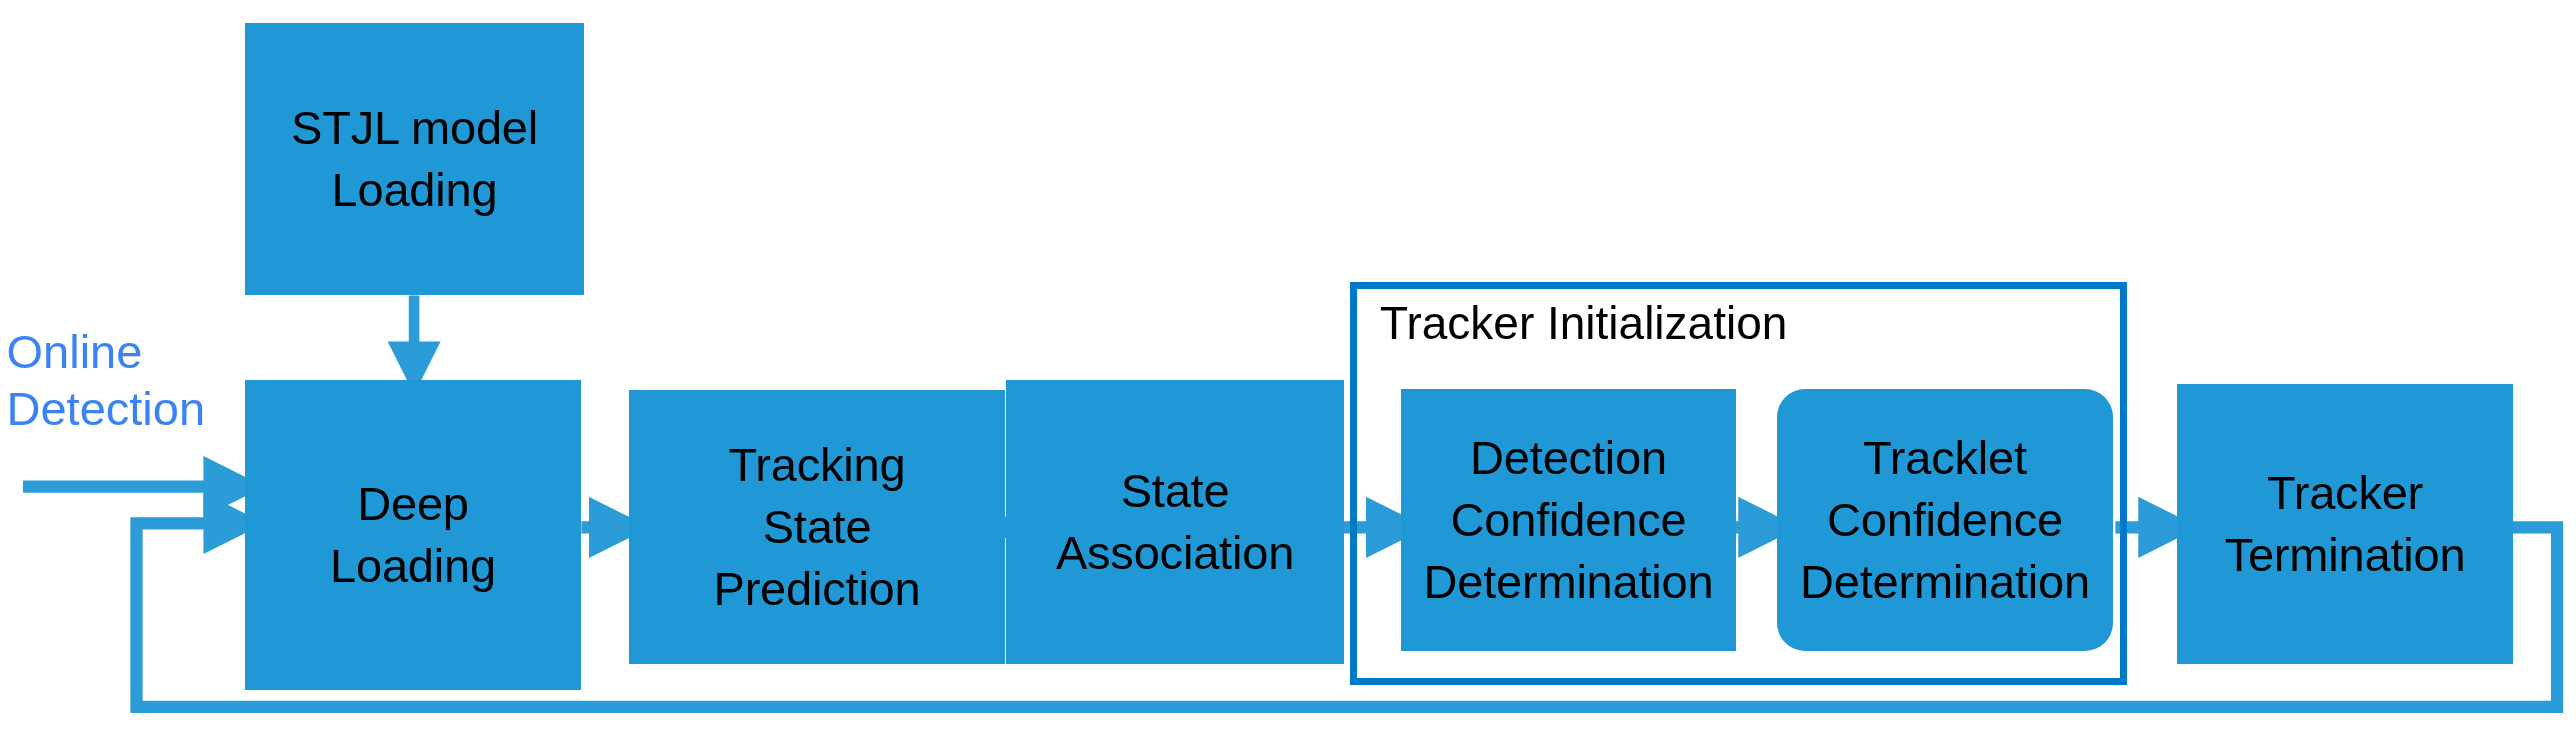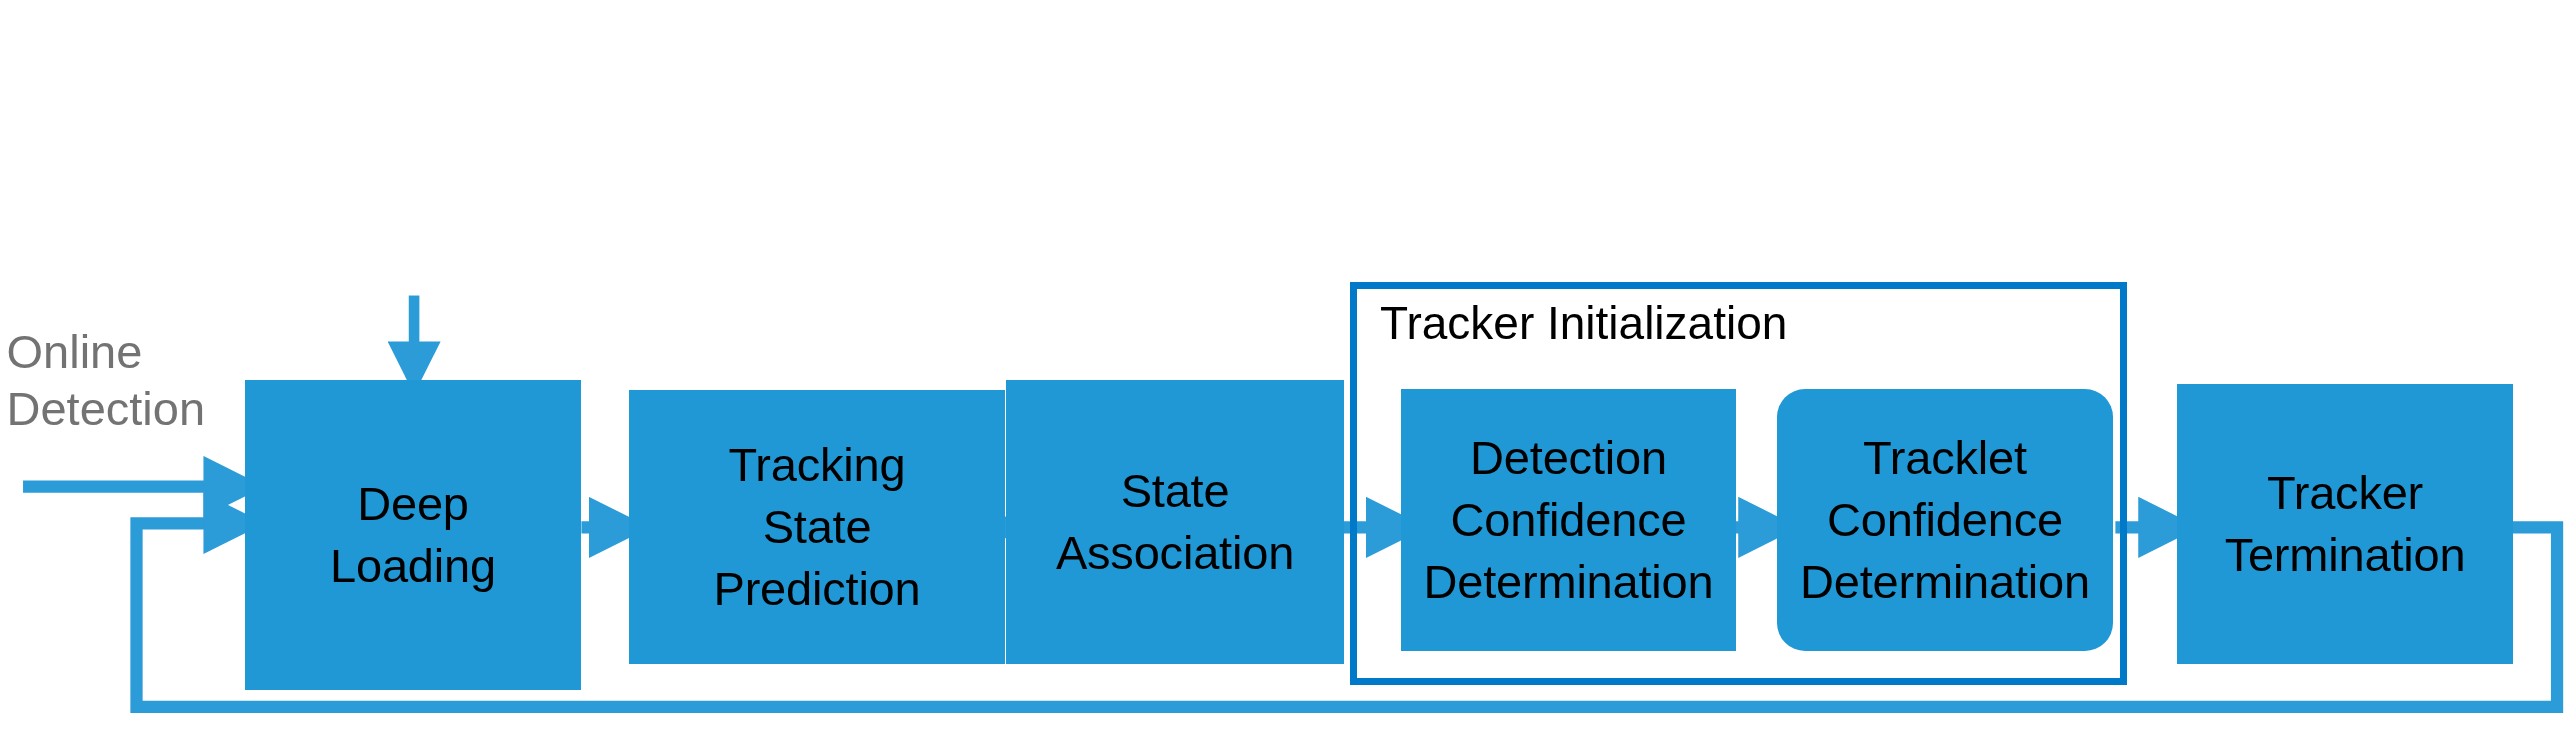--- a/index.html
+++ b/index.html
@@ -57,21 +57,21 @@
     position: absolute;
     font-size: 46px;
     color: #000000;
     white-space: nowrap;
     line-height: 1;
     z-index: 4;
   }
   .free-label {
     position: absolute;
     font-size: 47px;
-    color: #737373;
+    color: #3b82f6;
     line-height: 1.22;
     white-space: nowrap;
     z-index: 4;
   }
   .free-label .ln { display: block; }
 </style>
 </head>
 <body>
 
 <div id="canvas">
@@ -120,20 +120,24 @@
   </svg>
 
   <div class="free-label" style="left:6.5px; top:323px;">
     <span class="ln">Online</span>
     <span class="ln">Detection</span>
   </div>
 
   <div class="group-box" style="left:1350px; top:282px; width:777px; height:403px;"></div>
   <div class="group-label" style="left:1380px; top:300px;">Tracker Initialization</div>
 
+  <div class="node" style="left:245px; top:23px; width:339px; height:272px;">
+    <span class="ln">STJL model</span>
+    <span class="ln">Loading</span>
+  </div>
 
   <div class="node" style="left:245px; top:380px; width:336px; height:310px;">
     <span class="ln">Deep</span>
     <span class="ln">Loading</span>
   </div>
 
   <div class="node" style="left:629px; top:390px; width:376px; height:274px;">
     <span class="ln">Tracking</span>
     <span class="ln">State</span>
     <span class="ln">Prediction</span>

